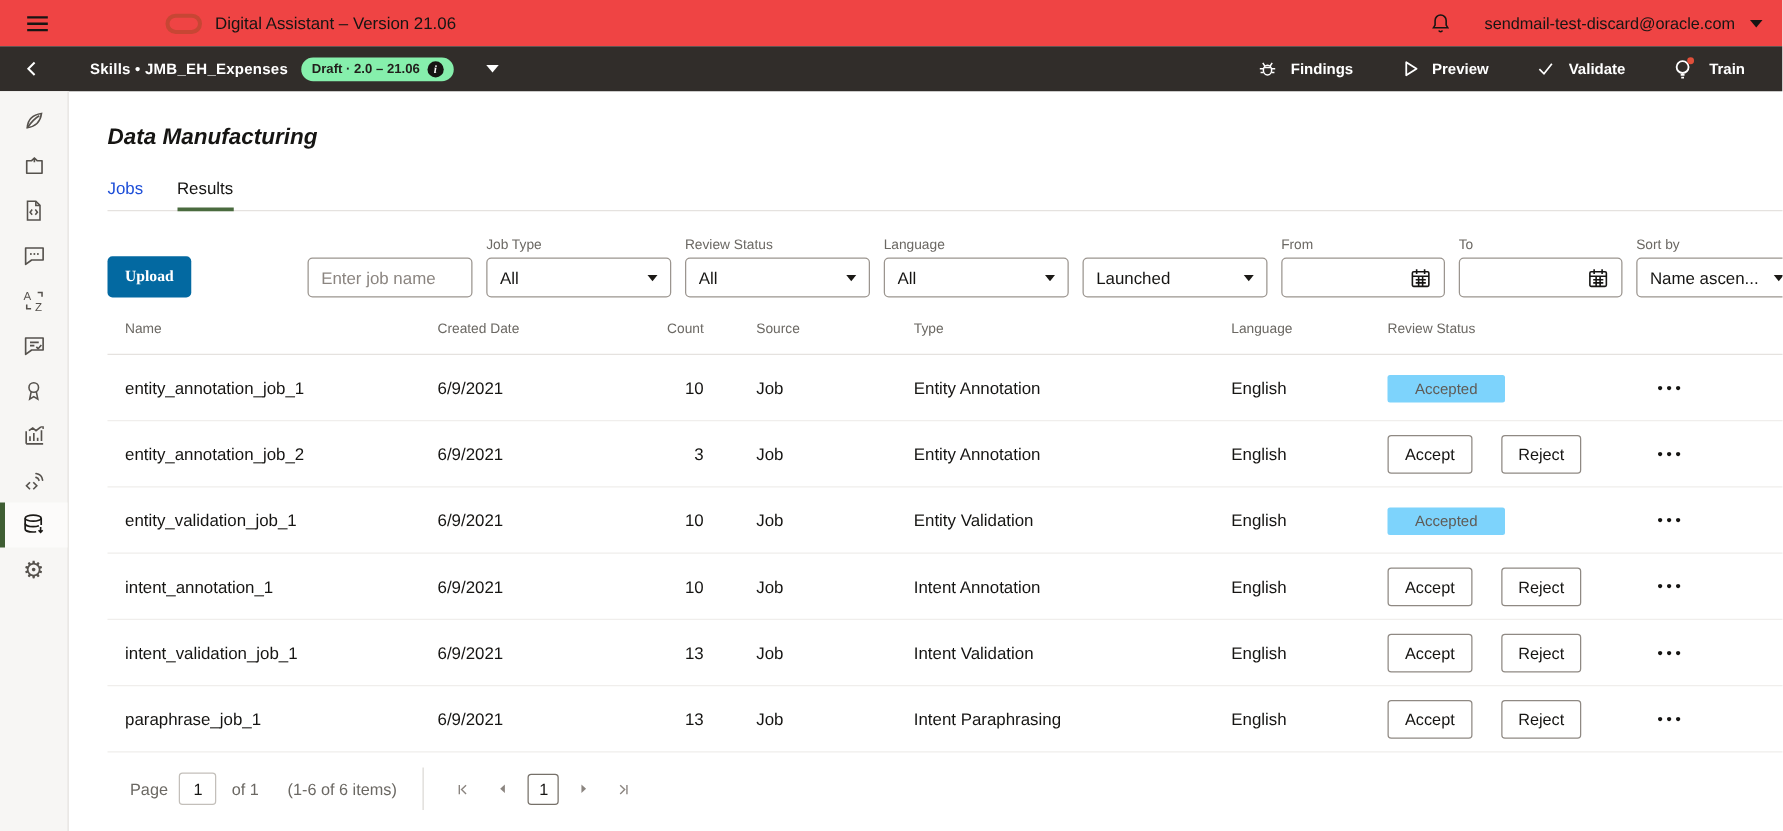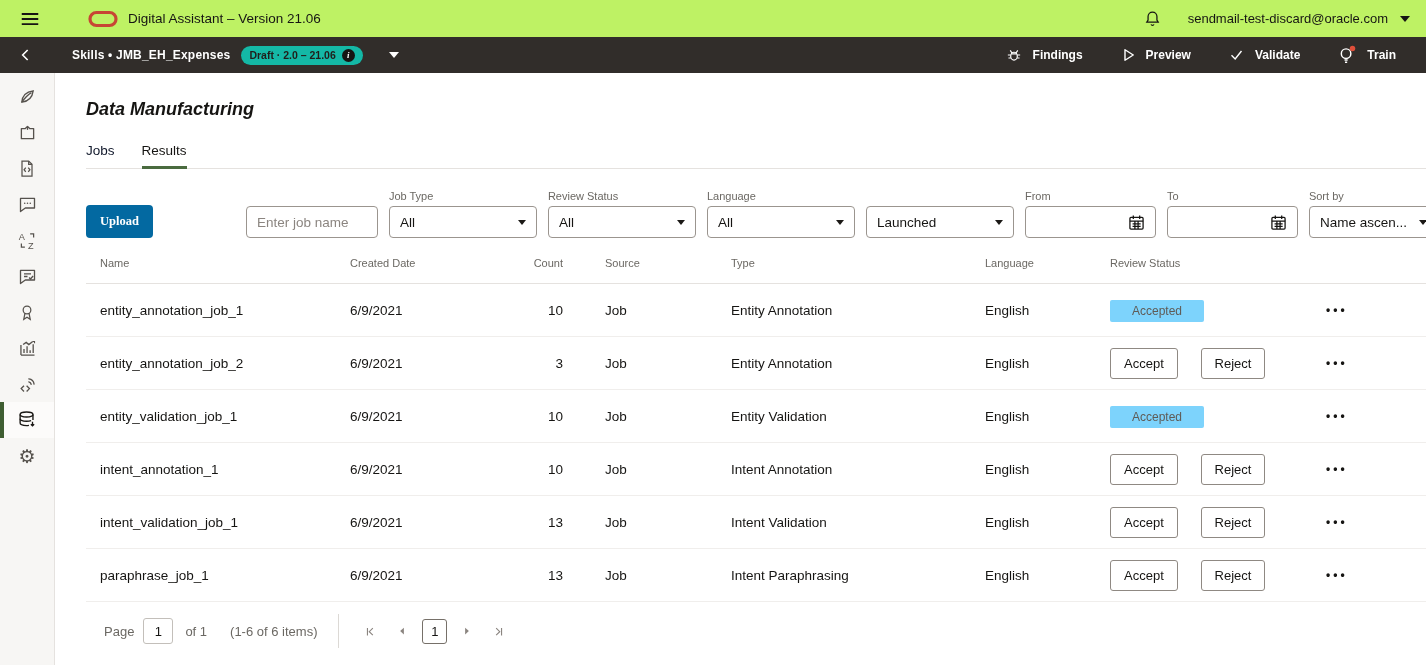--- a/index.html
+++ b/index.html
@@ -4,34 +4,34 @@
 <style>
   * { box-sizing: border-box; }
   body {
     width: 1426px; height: 665px; margin: 0; overflow: hidden;
     font-family: "Liberation Sans", "DejaVu Sans", sans-serif;
     color: #161513; background: #fff;
   }
   svg { display: block; }
 
   
-  .topbar { height: 37px; display: flex; align-items: center; padding: 0 16px; background: #bef264; }
+  .topbar { height: 37px; display: flex; align-items: center; padding: 0 16px; background: #ef4444; gap: 44px; }
   .hamburger { margin-left: 3px; cursor: pointer; }
   .brand { display: flex; align-items: center; margin-left: 47px; gap: 10px; }
   .app-title { font-size: 13.5px; }
   .topbar-right { margin-left: auto; display: flex; align-items: center; }
   .bell { margin-right: 26px; cursor: pointer; }
   .email { font-size: 13px; }
   .caret-dark { width: 0; height: 0; border-left: 5px solid transparent; border-right: 5px solid transparent; border-top: 6px solid #161513; margin-left: 12px; cursor: pointer; }
 
   
   .skillbar { height: 36px; background: #312d2a; color: #fff; display: flex; align-items: center; padding: 0 18px; }
   .back-btn { background: none; border: none; color: #fff; padding: 0; cursor: pointer; }
   .skill-title { font-weight: bold; font-size: 12px; margin-left: 38px; letter-spacing: .2px; }
-  .version-badge { margin-left: 11px; background: #14b8a6; color: #211e1b; font-size: 10.5px; font-weight: bold;
+  .version-badge { margin-left: 11px; background: #86efac; color: #211e1b; font-size: 10.5px; font-weight: bold;
     padding: 3px 8px; border-radius: 10px; display: flex; align-items: center; gap: 6px; }
   .info-dot { width: 13px; height: 13px; background: #161513; color: #fff; border-radius: 50%;
     display: flex; align-items: center; justify-content: center; font-size: 9px; font-style: italic;
     font-family: "Liberation Serif", serif; cursor: pointer; }
   .caret-light { width: 0; height: 0; border-left: 5px solid transparent; border-right: 5px solid transparent; border-top: 6px solid #fff; margin-left: 26px; cursor: pointer; }
   .skill-actions { margin-left: auto; display: flex; align-items: center; gap: 36px; padding-right: 12px; }
   .action { display: flex; align-items: center; gap: 9px; font-size: 12px; font-weight: bold; cursor: pointer; }
   .bulb-wrap { position: relative; }
 
   
@@ -39,21 +39,21 @@
   .sidebar { width: 55px; background: #f7f6f4; border-right: 1px solid #e5e2df; padding-top: 5px; flex: none; }
   .side-item { height: 36px; display: flex; align-items: center; justify-content: center; color: #56524d; position: relative; cursor: pointer; }
   .side-item.active { background: #fcfbfa; color: #1b1916; }
   .side-item.active::before { content: ""; position: absolute; left: 0; top: 0; bottom: 0; width: 4px; background: #3f5e33; }
   .gear-glyph { font-family: "DejaVu Sans", sans-serif; font-size: 19px; line-height: 1; }
 
   .main { flex: 1; padding: 0 28px 0 31px; }
   .page-title { font-size: 18px; font-weight: bold; margin: 26px 0 0; font-style: italic; }
 
   .tabs { display: flex; gap: 27px; margin-top: 23px; border-bottom: 1px solid #e5e2df; }
-  .tab { font-size: 13.5px; padding-bottom: 10px; color: #0f172a; position: relative; cursor: pointer; }
+  .tab { font-size: 13.5px; padding-bottom: 10px; color: #1d4ed8; position: relative; cursor: pointer; }
   .tab.active { color: #161513; }
   .tab.active::after { content: ""; position: absolute; left: 0; right: 0; bottom: -1px; height: 3px; background: #4a6b3f; }
 
   
   .filters { display: flex; align-items: flex-end; gap: 11px; margin-top: 21px; }
   .btn-upload { background: #0369a1; color: #fff; font-weight: bold; font-size: 12.5px; border: none;
     border-radius: 4px; padding: 9px 14px; cursor: pointer; font-family: Liberation Serif, serif; }
   .f-spacer { width: 71px; }
   .field { display: flex; flex-direction: column; gap: 4px; }
   .field label { font-size: 11px; color: #6b6863; }

